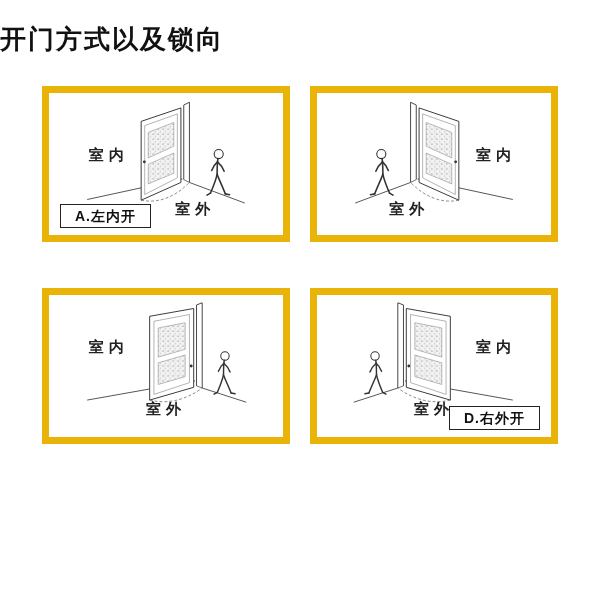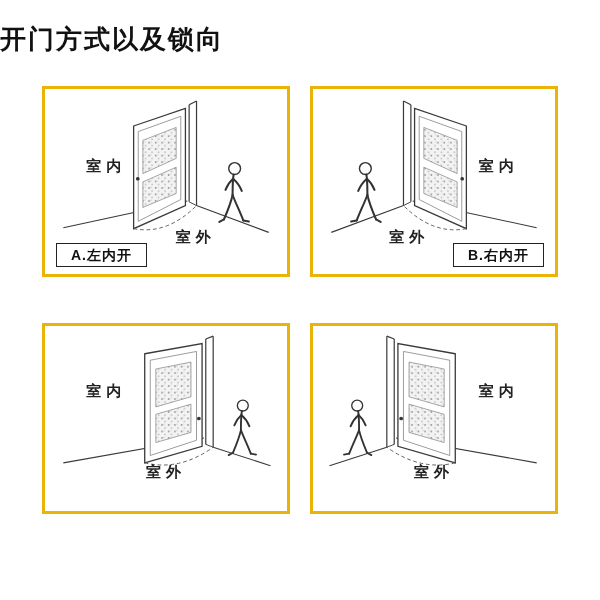--- a/index.html
+++ b/index.html
@@ -12,22 +12,22 @@
     position:absolute;top:22px;left:0;width:600px;
     font-size:26px;font-weight:800;
     letter-spacing:2px;color:#111;
   }
   .grid{
     position:absolute;left:42px;top:86px;width:516px;
     display:grid;grid-template-columns:1fr 1fr;
     column-gap:20px;row-gap:46px;
   }
   .panel{
-    position:relative;height:191px;background:#fff;
-    border:3px solid #eab308;box-sizing:border-box;
+    position:relative;height:156px;background:#fff;
+    border:7px solid #eab308;box-sizing:border-box;
   }
   svg.scene{
     position:absolute;left:0;top:0;width:100%;height:100%;
   }
   .mirror svg.scene{transform:scaleX(-1);}
   .indoor-label,.outdoor-label{
     position:absolute;font-size:15px;font-weight:700;
     letter-spacing:5px;color:#222;white-space:nowrap;
   }
   .indoor-label{left:17%;top:37%;}
@@ -113,32 +113,32 @@
     <span class="outdoor-label">室外</span>
     <div class="caption">A.左内开</div>
   </div>
 
   <div class="panel mirror">
     <svg class="scene" viewBox="0 0 250 200">
       <use href="#scene-inward"></use>
     </svg>
     <span class="indoor-label">室内</span>
     <span class="outdoor-label">室外</span>
-    <div class="caption">B.右内开</div>
   </div>
 
   <div class="panel outward">
     <svg class="scene" viewBox="0 0 250 200">
       <use href="#scene-outward"></use>
     </svg>
     <span class="indoor-label">室内</span>
     <span class="outdoor-label">室外</span>
   </div>
 
   <div class="panel mirror outward">
     <svg class="scene" viewBox="0 0 250 200">
       <use href="#scene-outward"></use>
     </svg>
     <span class="indoor-label">室内</span>
     <span class="outdoor-label">室外</span>
+    <div class="caption">D.右外开</div>
   </div>
 
 </div>
 
 </body></html>

